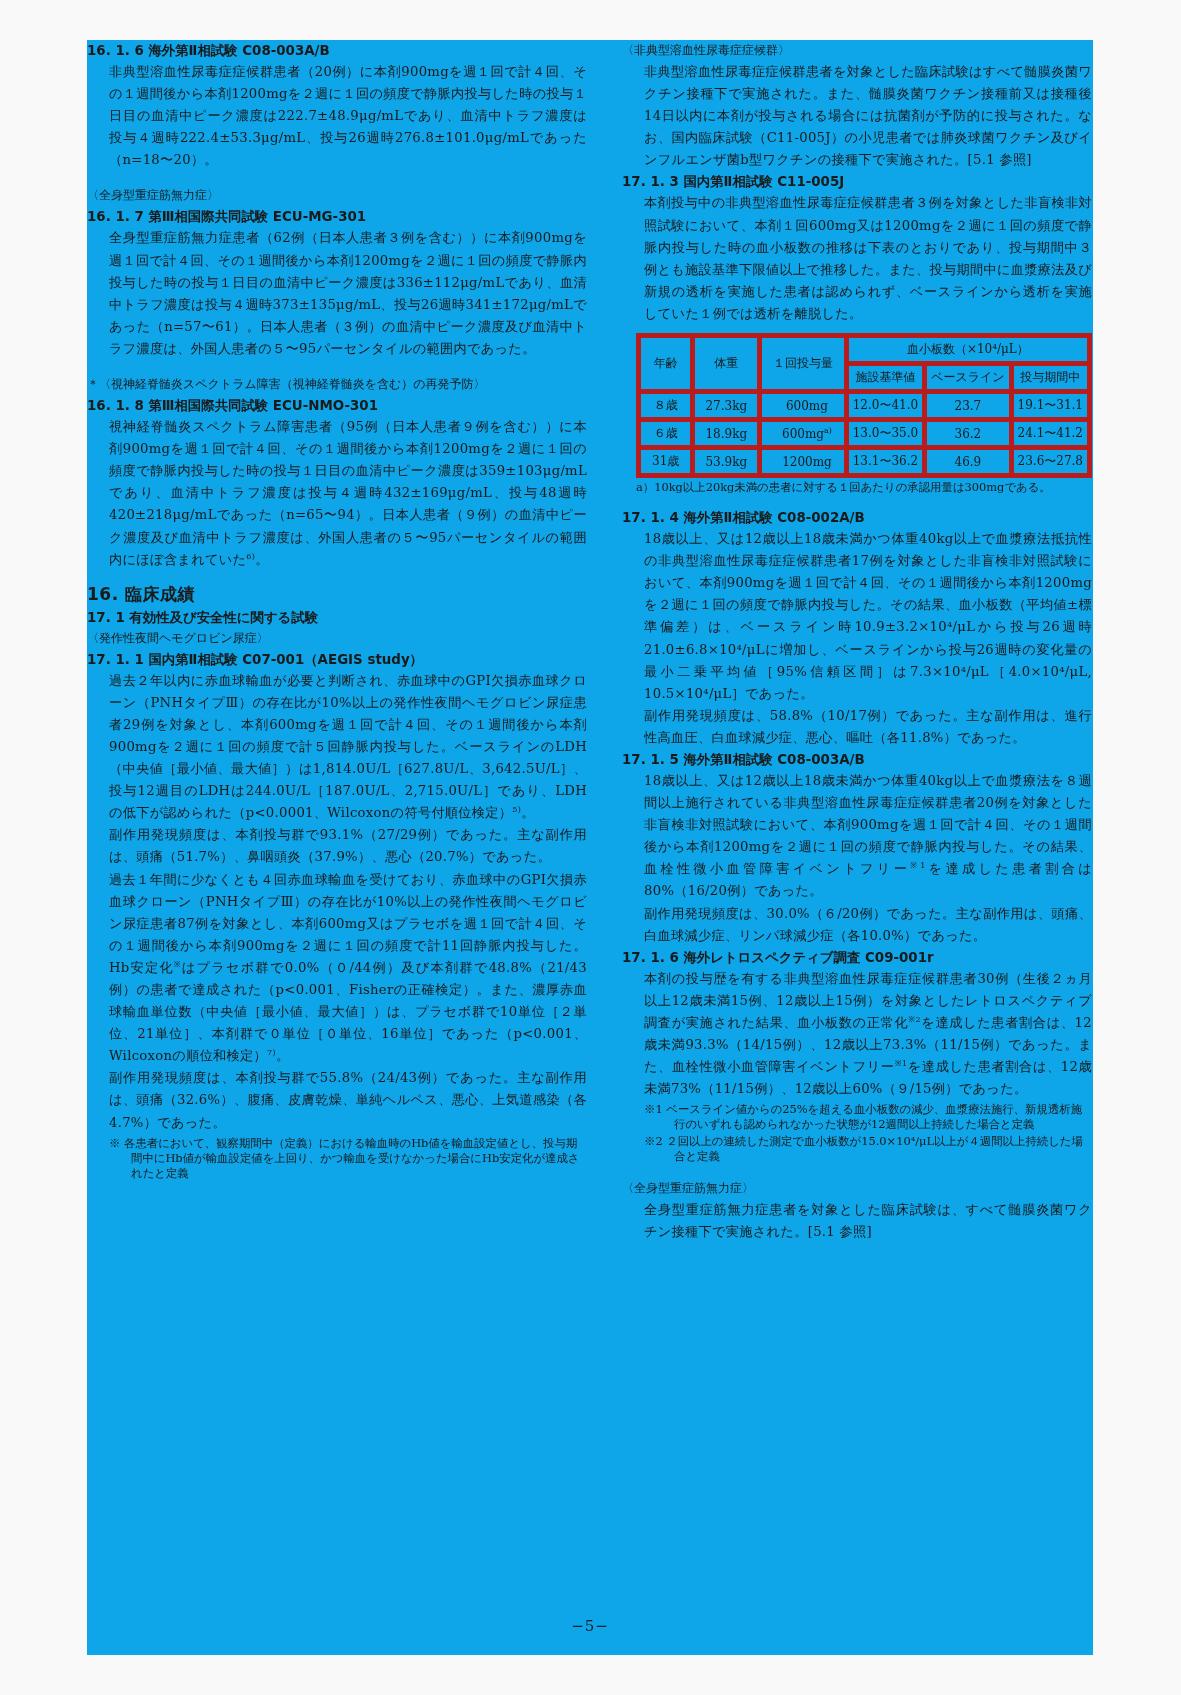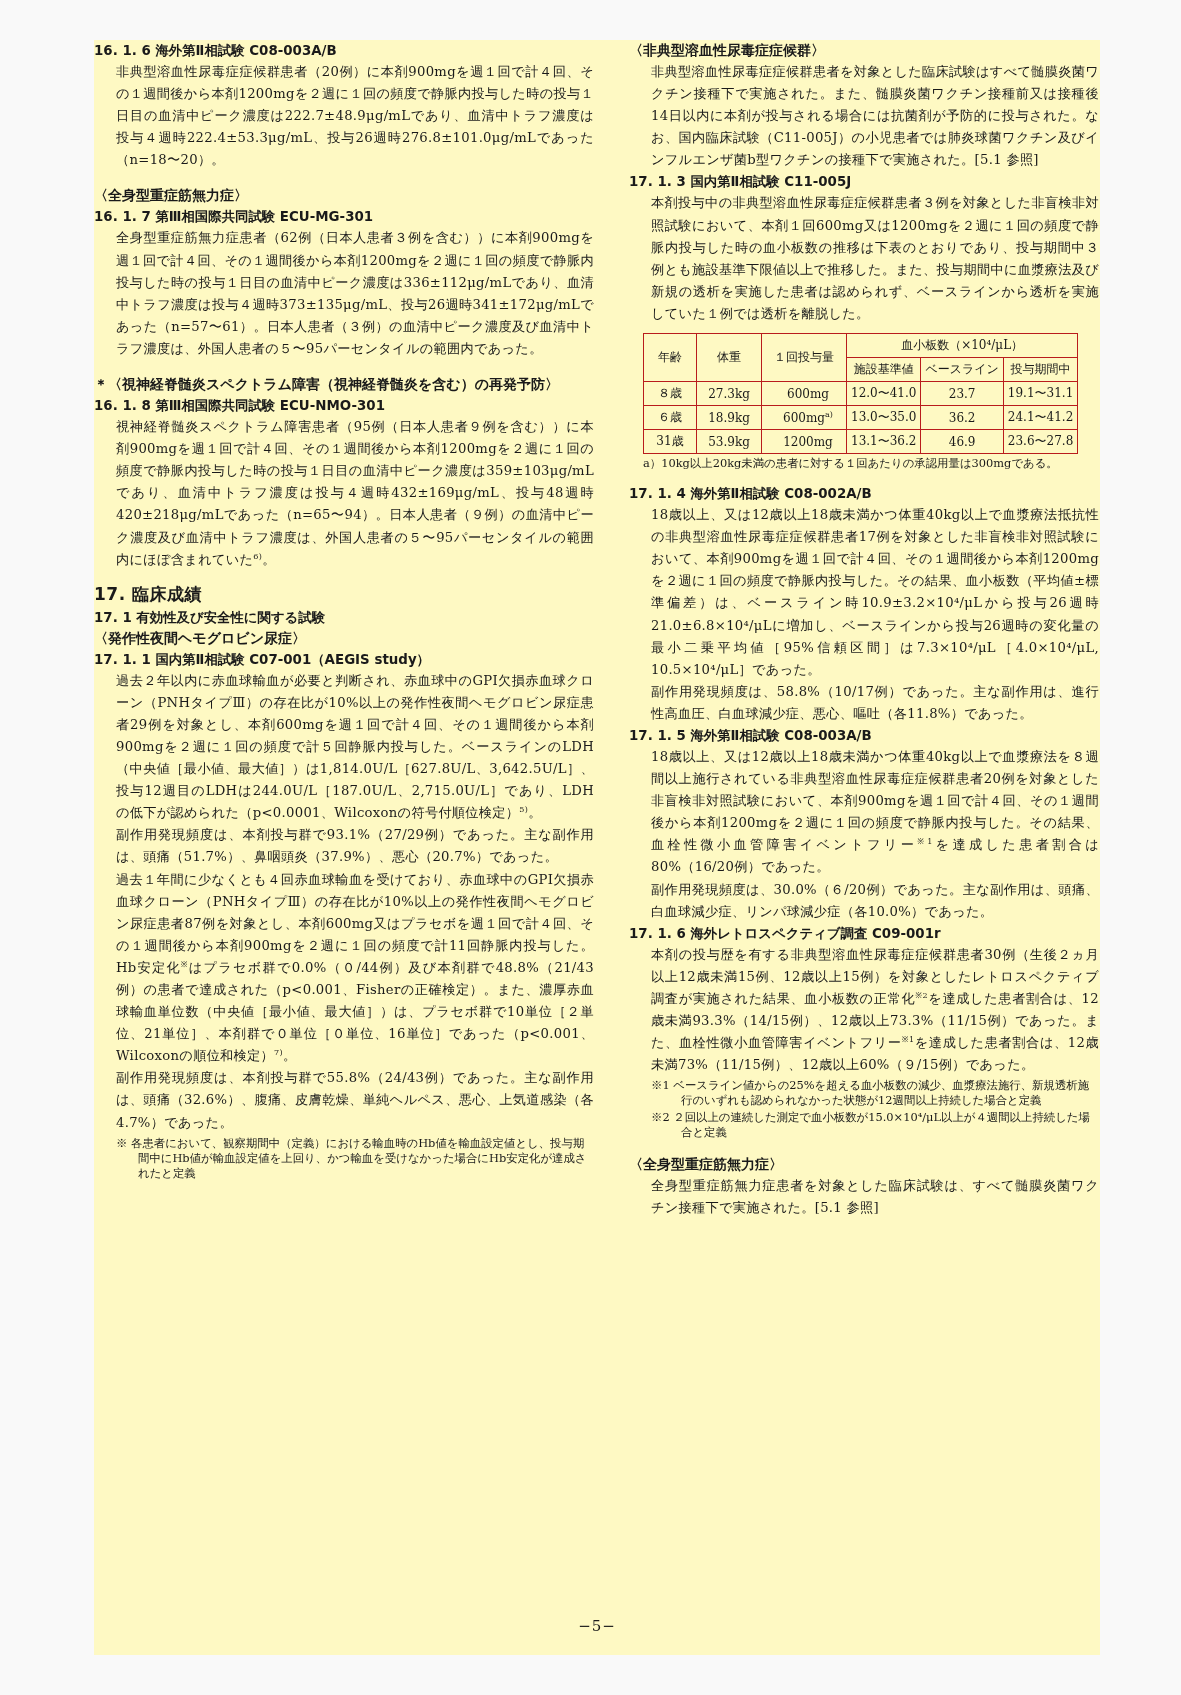--- a/index.html
+++ b/index.html
@@ -1,35 +1,35 @@
 <!DOCTYPE html>
 <html><head>
 <meta charset="utf-8">
 <style>
   html, body { margin:0; padding:0; }
   body {
     width:1181px; height:1695px; background:#f9f9f9; position:relative; overflow:hidden;
     font-family:"DejaVu Serif", "Liberation Serif", serif; color:#1a1a1a;
   }
   .page {
-    position:absolute; left:94px; top:40px; width:1006px; height:1615px; background:#fef9c3;
+    position:absolute; left:87px; top:40px; width:1006px; height:1615px; background:#0ea5e9;
   }
   .col { position:absolute; top:0; }
   .col-left { left:0; width:500px; }
   .col-right { left:535px; width:470px; }
   .h-major { font-family:"DejaVu Sans","Liberation Sans",sans-serif; font-weight:bold; font-size:17px; line-height:26px; margin:10px 0 0 0; letter-spacing:0.5px; }
   .h-sec { font-family:"DejaVu Sans","Liberation Sans",sans-serif; font-weight:bold; font-size:13.4px; line-height:21px; margin:0; white-space:nowrap; }
-  .h-cat { font-family:"DejaVu Sans","Liberation Sans",sans-serif; font-weight:bold; font-size:14px; line-height:21px; margin:6px 0 0 0; }
+  .h-cat { font-family:"DejaVu Sans","Liberation Sans",sans-serif; font-weight:normal; font-size:12px; line-height:21px; margin:6px 0 0 0; }
   .h-cat.star { padding-left:18px; text-indent:-18px; }
   .body-p { font-size:13.2px; line-height:22.1px; margin:0 0 0 22px; text-align:justify; letter-spacing:0.3px; }
   .note { font-size:11.4px; line-height:15px; margin:2px 0 0 22px; padding-left:22px; text-indent:-22px; }
   .note.n2 { padding-left:30px; text-indent:-30px; }
   .gap { height:8px; }
   table.plt { border-collapse:collapse; margin:8px 0 0 14px; font-size:12px; }
-  table.plt td, table.plt th { border:1px solid #b91c1c; padding:2px 4px; height:19px; font-weight:normal; text-align:center; white-space:nowrap; }
+  table.plt td, table.plt th { border:5px solid #b91c1c; padding:2px 4px; height:19px; font-weight:normal; text-align:center; white-space:nowrap; }
   table.plt .dose { text-align:center; padding-left:12px; }
   sup { font-size:8px; line-height:0; }
   .pageno { position:absolute; left:0; width:1006px; top:1577px; text-align:center; font-size:15px; letter-spacing:1px; }
 </style>
 </head>
 <body>
 
 <div class="page">
 
   <div class="col col-left">
@@ -39,21 +39,21 @@
     <div class="gap"></div>
     <h4 class="h-cat">〈全身型重症筋無力症〉</h4>
     <h3 class="h-sec">16. 1. 7 第Ⅲ相国際共同試験 ECU-MG-301</h3>
     <p class="body-p">全身型重症筋無力症患者（62例（日本人患者３例を含む））に本剤900mgを週１回で計４回、その１週間後から本剤1200mgを２週に１回の頻度で静脈内投与した時の投与１日目の血清中ピーク濃度は336±112μg/mLであり、血清中トラフ濃度は投与４週時373±135μg/mL、投与26週時341±172μg/mLであった（n=57〜61）。日本人患者（３例）の血清中ピーク濃度及び血清中トラフ濃度は、外国人患者の５〜95パーセンタイルの範囲内であった。</p>
 
     <div class="gap"></div>
     <h4 class="h-cat star">＊〈視神経脊髄炎スペクトラム障害（視神経脊髄炎を含む）の再発予防〉</h4>
     <h3 class="h-sec" style="margin-left:0">16. 1. 8 第Ⅲ相国際共同試験 ECU-NMO-301</h3>
     <p class="body-p"><span>視神経脊髄炎スペクトラム障害患者（95例（日本人患者９例を含む））に本剤900mgを週１回で計４回、その１週間後から本剤1200mgを２週に１回の頻度で静脈内投与した時の投与１日目の血清中ピーク濃度は359±103μg/mLであり、血清中トラフ濃度は投与４週時432±169μg/mL、投与48週時420±218μg/mLであった（n=65〜94）。日本人患者（９例）の血清中ピーク濃度及び血清中トラフ濃度は、外国人患者の５〜95パーセンタイルの範囲内にほぼ含まれていた</span><sup>6)</sup><span>。</span></p>
 
-    <h2 class="h-major">17. 臨床成績</h2>
+    <h2 class="h-major">16. 臨床成績</h2>
     <h3 class="h-sec">17. 1 有効性及び安全性に関する試験</h3>
     <h4 class="h-cat" style="margin-top:0">〈発作性夜間ヘモグロビン尿症〉</h4>
 
     <h3 class="h-sec">17. 1. 1 国内第Ⅱ相試験 C07-001（AEGIS study）</h3>
     <p class="body-p"><span>過去２年以内に赤血球輸血が必要と判断され、赤血球中のGPI欠損赤血球クローン（PNHタイプⅢ）の存在比が10%以上の発作性夜間ヘモグロビン尿症患者29例を対象とし、本剤600mgを週１回で計４回、その１週間後から本剤900mgを２週に１回の頻度で計５回静脈内投与した。ベースラインのLDH（中央値［最小値、最大値］）は1,814.0U/L［627.8U/L、3,642.5U/L］、投与12週目のLDHは244.0U/L［187.0U/L、2,715.0U/L］であり、LDHの低下が認められた（p&lt;0.0001、Wilcoxonの符号付順位検定）</span><sup>5)</sup><span>。</span></p>
     <p class="body-p">副作用発現頻度は、本剤投与群で93.1%（27/29例）であった。主な副作用は、頭痛（51.7%）、鼻咽頭炎（37.9%）、悪心（20.7%）であった。</p>
 
     <p class="body-p"><span>過去１年間に少なくとも４回赤血球輸血を受けており、赤血球中のGPI欠損赤血球クローン（PNHタイプⅢ）の存在比が10%以上の発作性夜間ヘモグロビン尿症患者87例を対象とし、本剤600mg又はプラセボを週１回で計４回、その１週間後から本剤900mgを２週に１回の頻度で計11回静脈内投与した。Hb安定化</span><sup>※</sup><span>はプラセボ群で0.0%（０/44例）及び本剤群で48.8%（21/43例）の患者で達成された（p&lt;0.001、Fisherの正確検定）。また、濃厚赤血球輸血単位数（中央値［最小値、最大値］）は、プラセボ群で10単位［２単位、21単位］、本剤群で０単位［０単位、16単位］であった（p&lt;0.001、Wilcoxonの順位和検定）</span><sup>7)</sup><span>。</span></p>
     <p class="body-p">副作用発現頻度は、本剤投与群で55.8%（24/43例）であった。主な副作用は、頭痛（32.6%）、腹痛、皮膚乾燥、単純ヘルペス、悪心、上気道感染（各4.7%）であった。</p>
     <p class="note">※ 各患者において、観察期間中（定義）における輸血時のHb値を輸血設定値とし、投与期間中にHb値が輸血設定値を上回り、かつ輸血を受けなかった場合にHb安定化が達成されたと定義</p>

